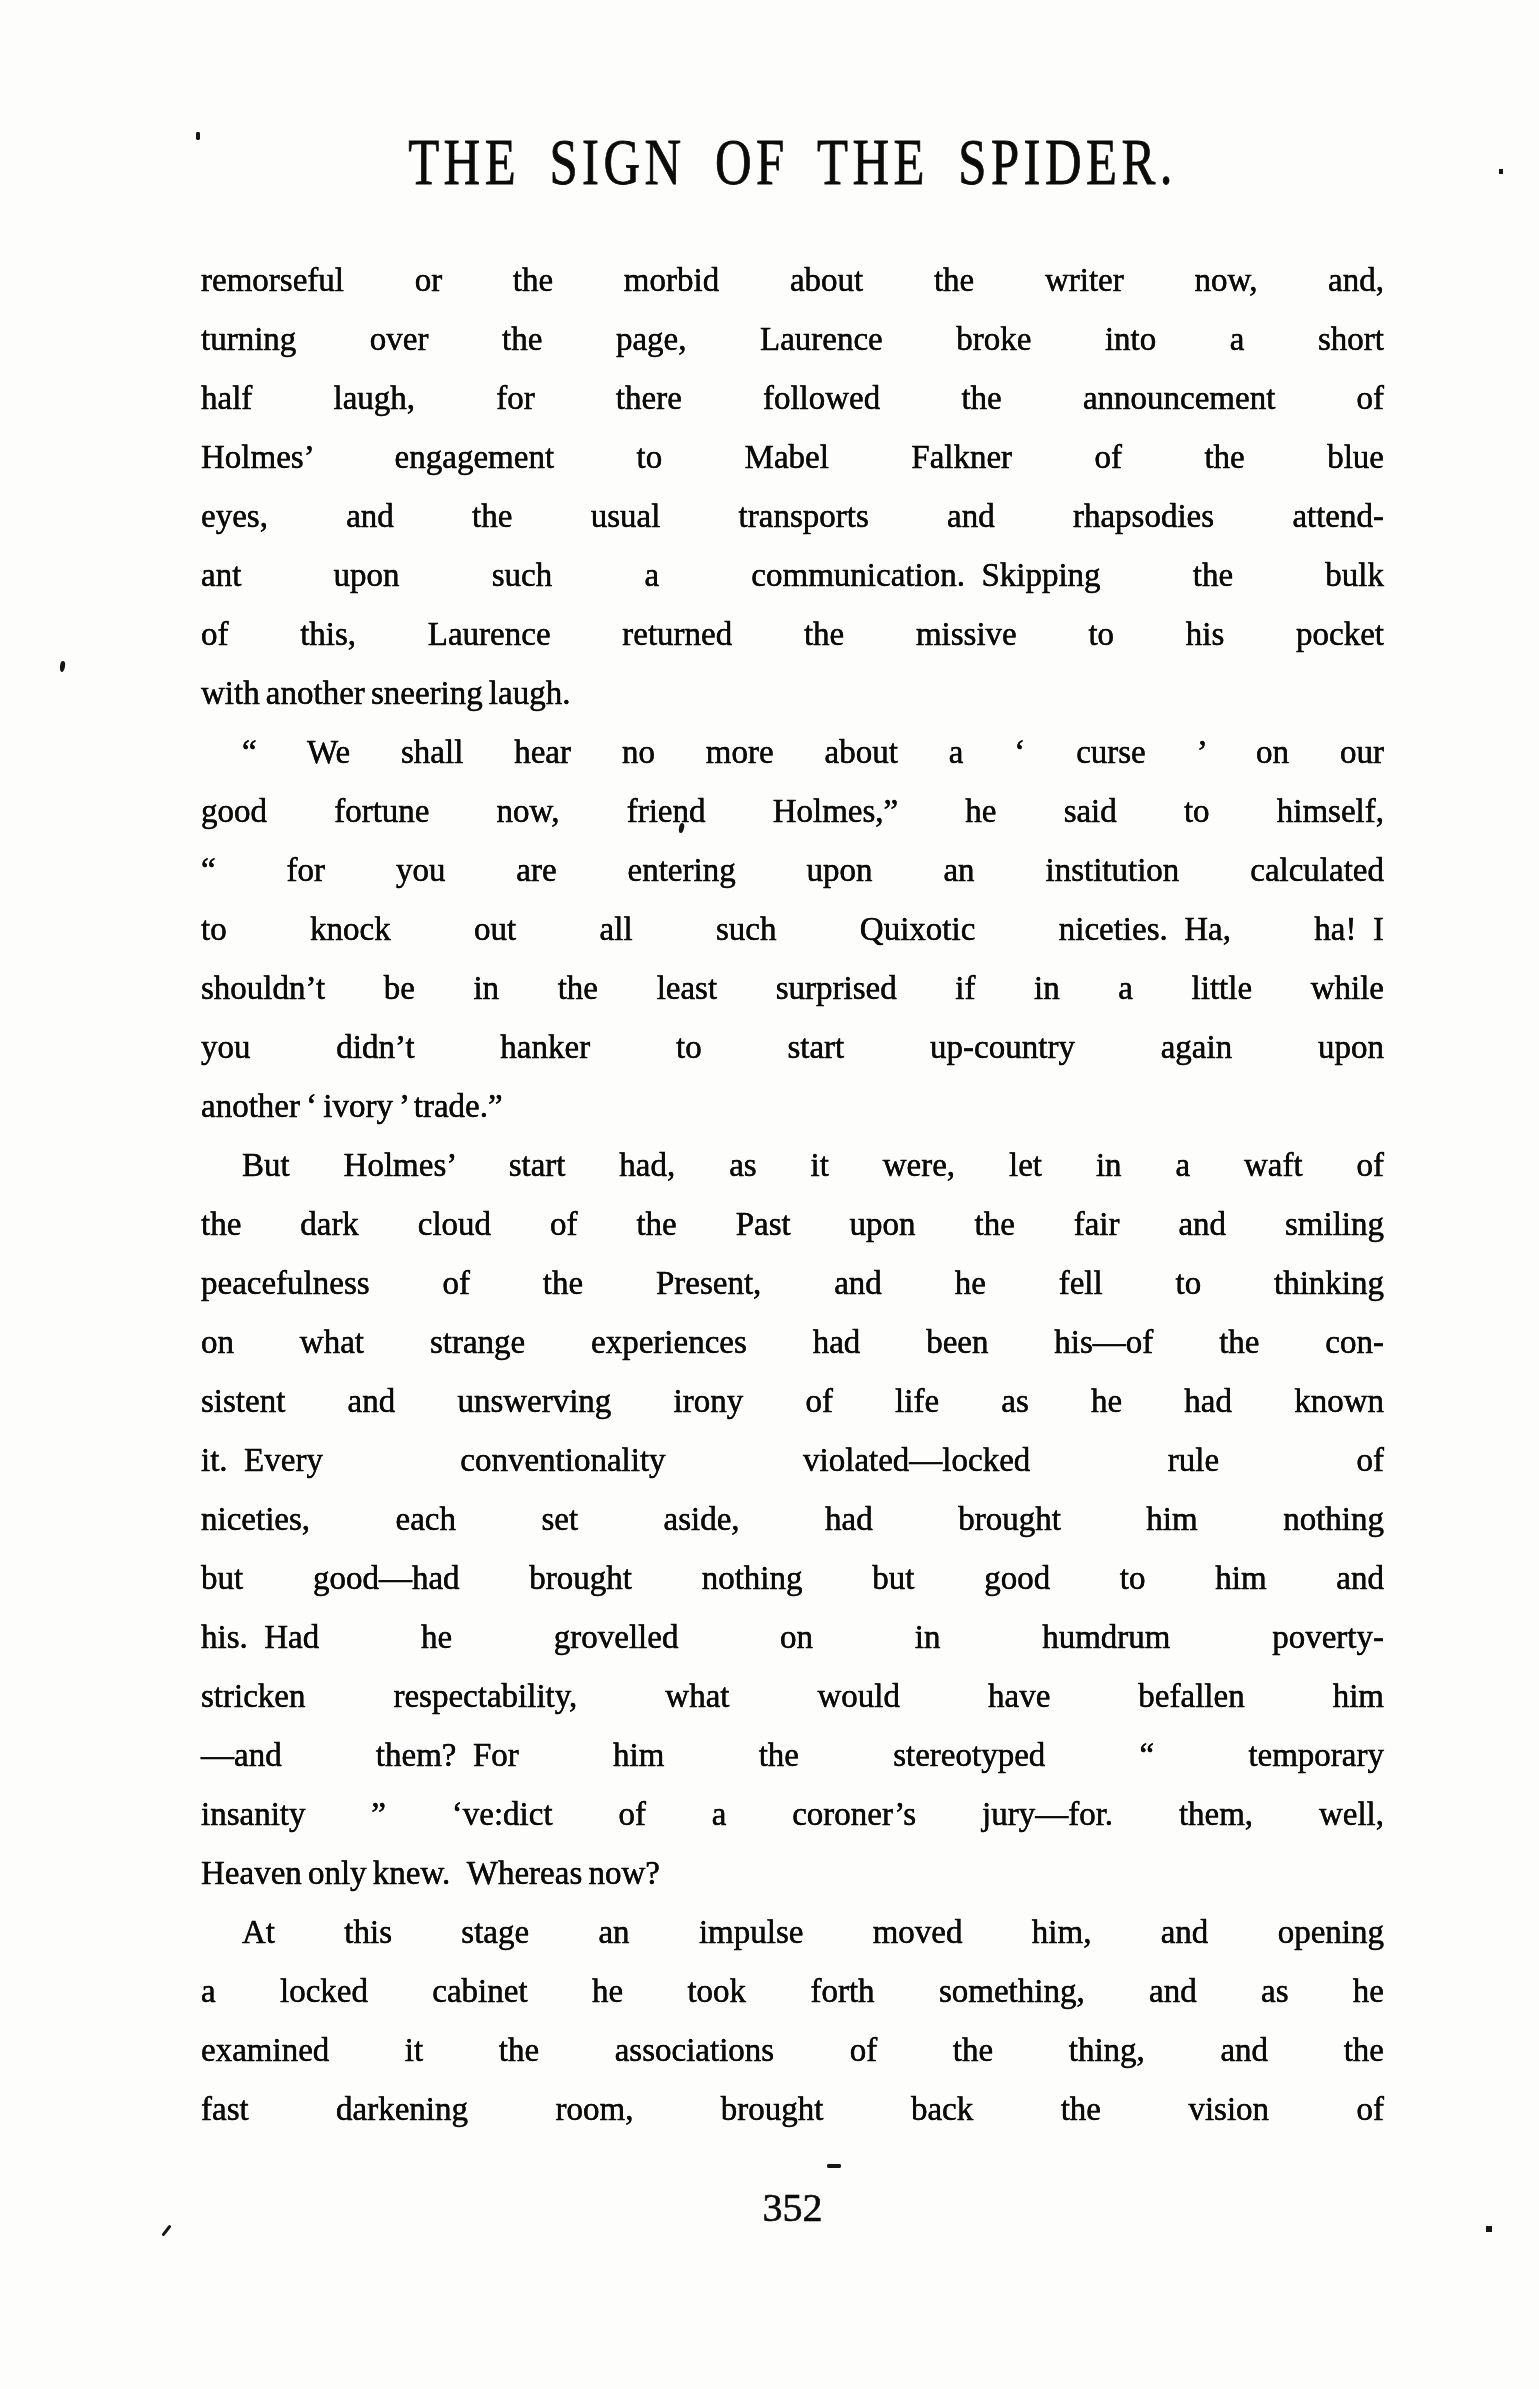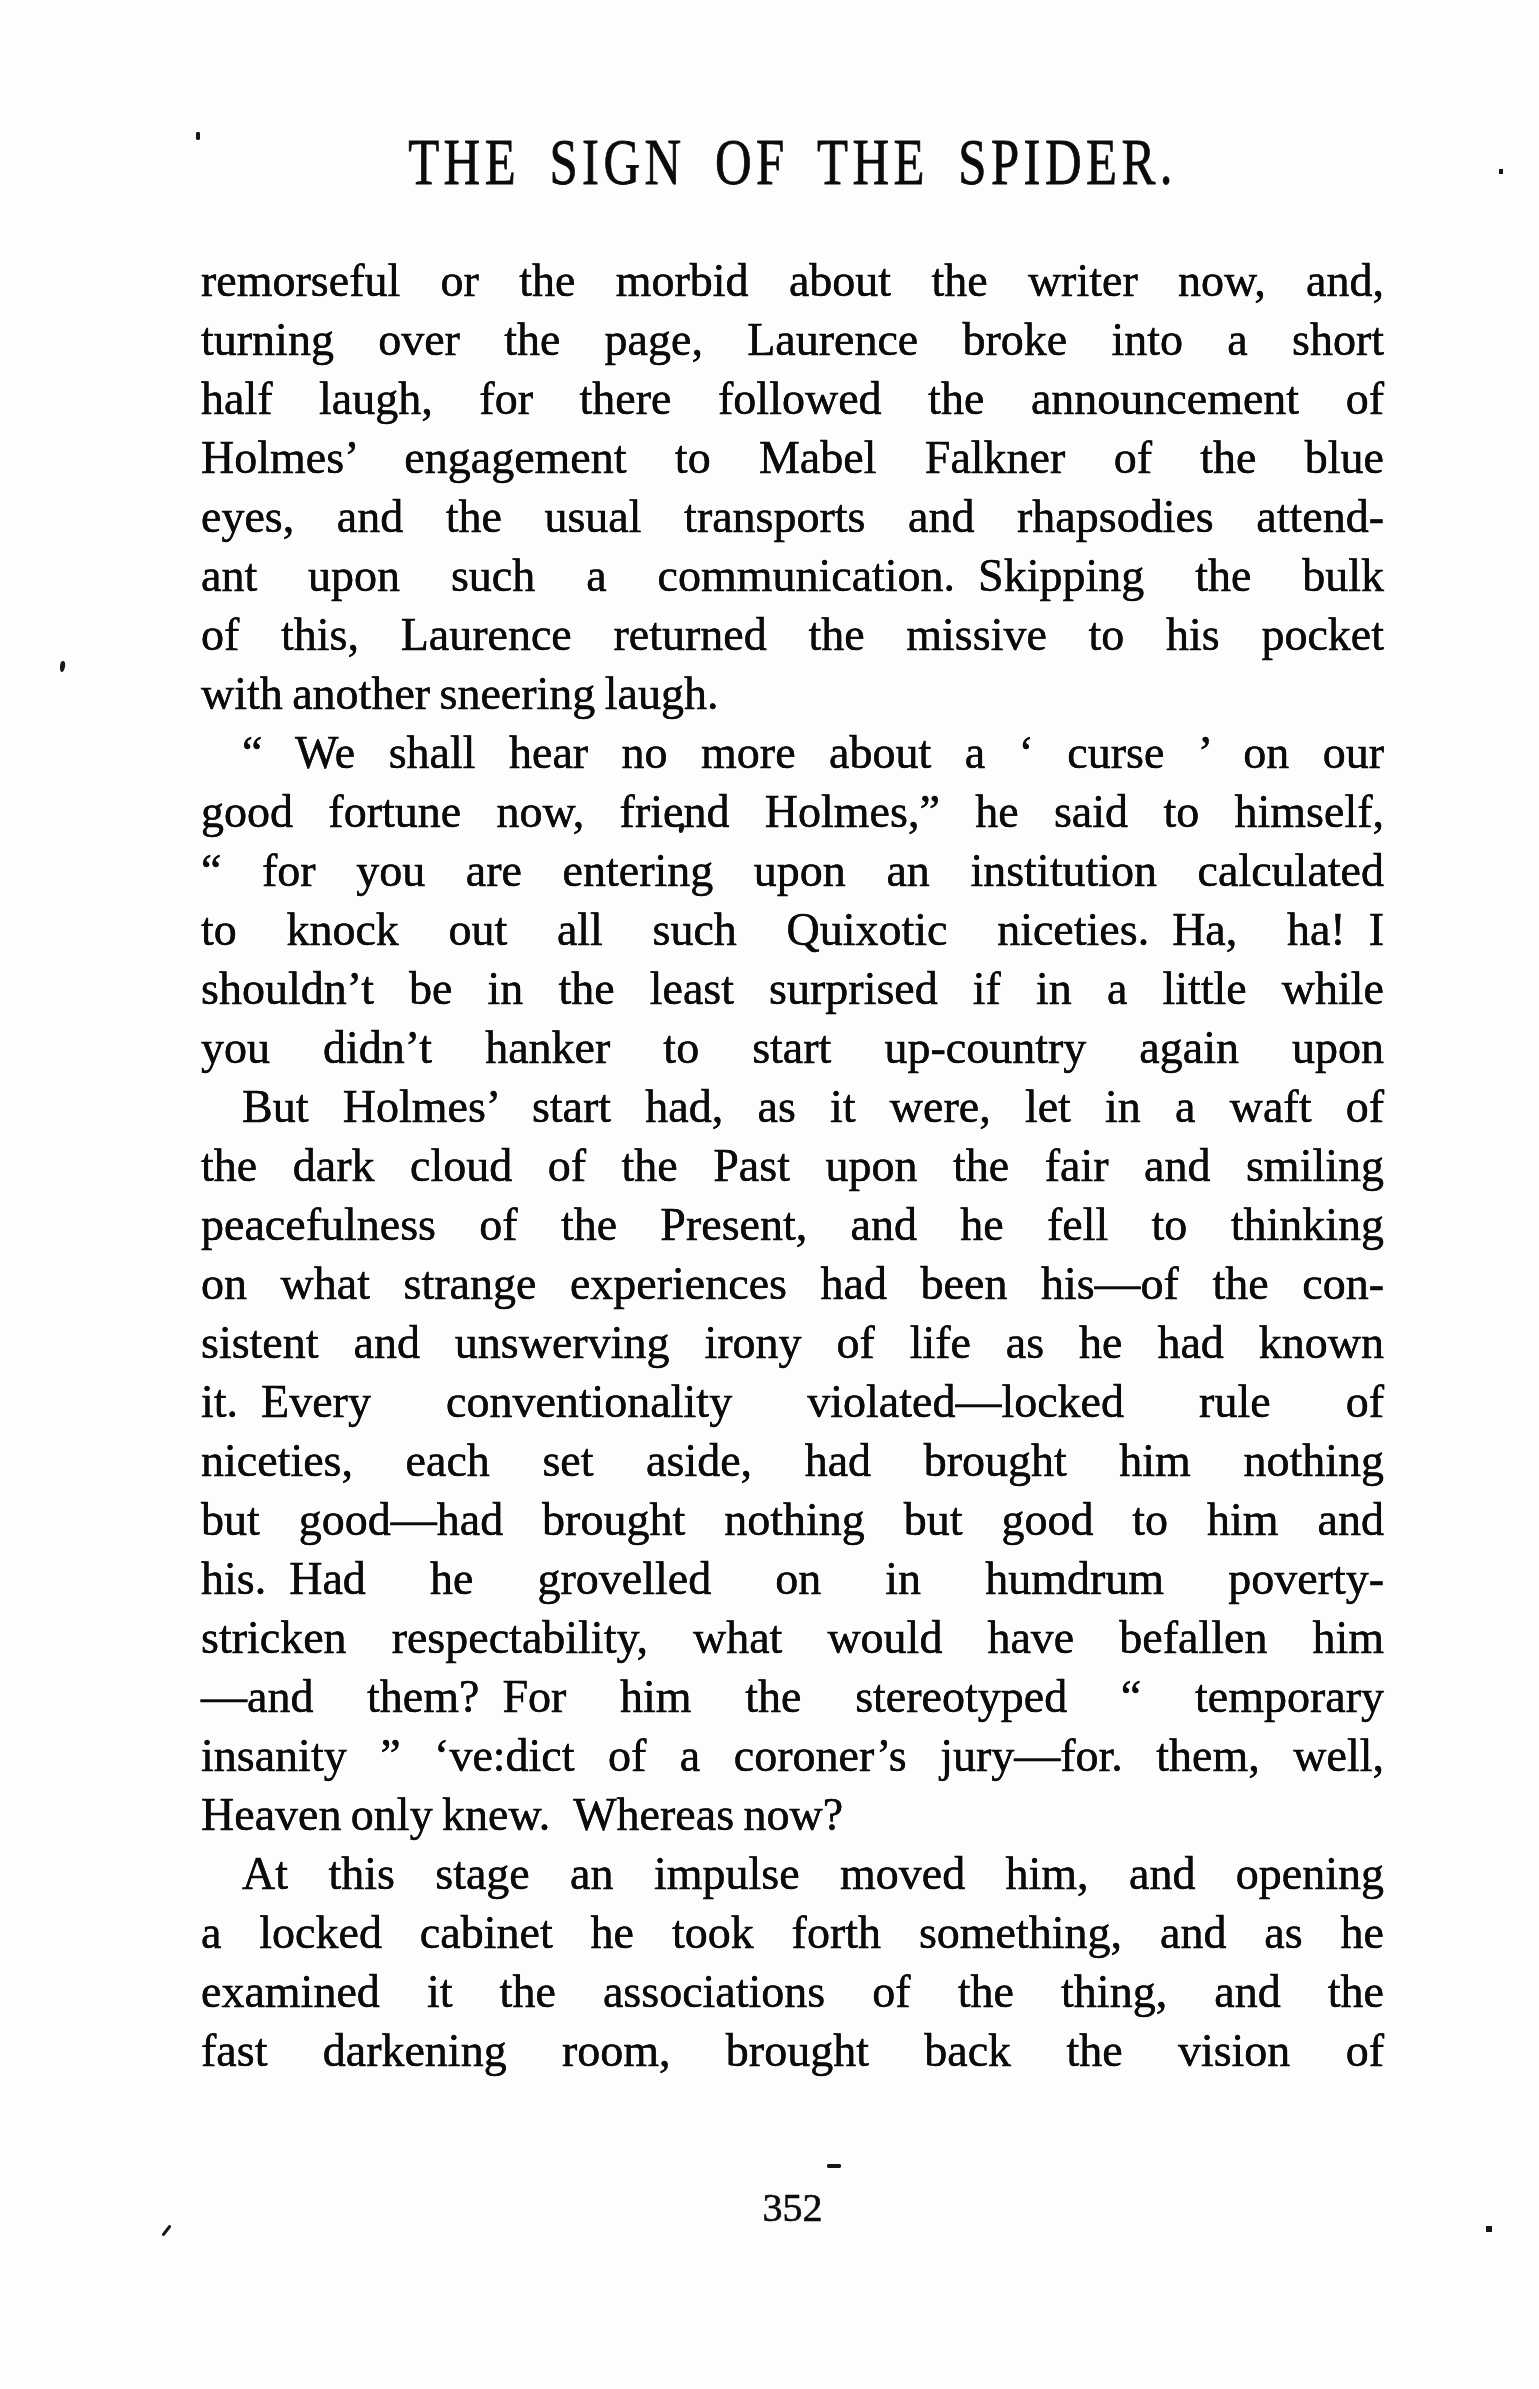--- a/index.html
+++ b/index.html
@@ -35,21 +35,21 @@
   }
   .body-text {
     position: absolute;
     top: 251px;
     left: 201px;
     width: 1183px;
   }
   .line {
     height: 59px;
     line-height: 59px;
-    font-size: 46px;
+    font-size: 33px;
     word-spacing: -2.1px;
     text-align: justify;
     text-align-last: justify;
     -webkit-text-stroke: 0.4px #0b0b0b;
     text-shadow: 0 0 0.4px #1a1a1a;
   }
   .line.endline {
     text-align-last: left;
   }
   .line.indent {
@@ -94,20 +94,21 @@
       <div class="line">eyes, and the usual transports and rhapsodies attend-</div>
       <div class="line">ant upon such a communication. Skipping the bulk</div>
       <div class="line">of this, Laurence returned the missive to his pocket</div>
       <div class="line endline">with another sneering laugh.</div>
       <div class="line indent">“ We shall hear no more about a ‘ curse ’ on our</div>
       <div class="line">good fortune now, friend Holmes,” he said to himself,</div>
       <div class="line">“ for you are entering upon an institution calculated</div>
       <div class="line">to knock out all such Quixotic niceties. Ha, ha! I</div>
       <div class="line">shouldn’t be in the least surprised if in a little while</div>
       <div class="line">you didn’t hanker to start up-country again upon</div>
+      <div class="line endline">another ‘ ivory ’ trade.”</div>
       <div class="line indent">But Holmes’ start had, as it were, let in a waft of</div>
       <div class="line">the dark cloud of the Past upon the fair and smiling</div>
       <div class="line">peacefulness of the Present, and he fell to thinking</div>
       <div class="line">on what strange experiences had been his—of the con-</div>
       <div class="line">sistent and unswerving irony of life as he had known</div>
       <div class="line">it. Every conventionality violated—locked rule of</div>
       <div class="line">niceties, each set aside, had brought him nothing</div>
       <div class="line">but good—had brought nothing but good to him and</div>
       <div class="line">his. Had he grovelled on in humdrum poverty-</div>
       <div class="line">stricken respectability, what would have befallen him</div>

